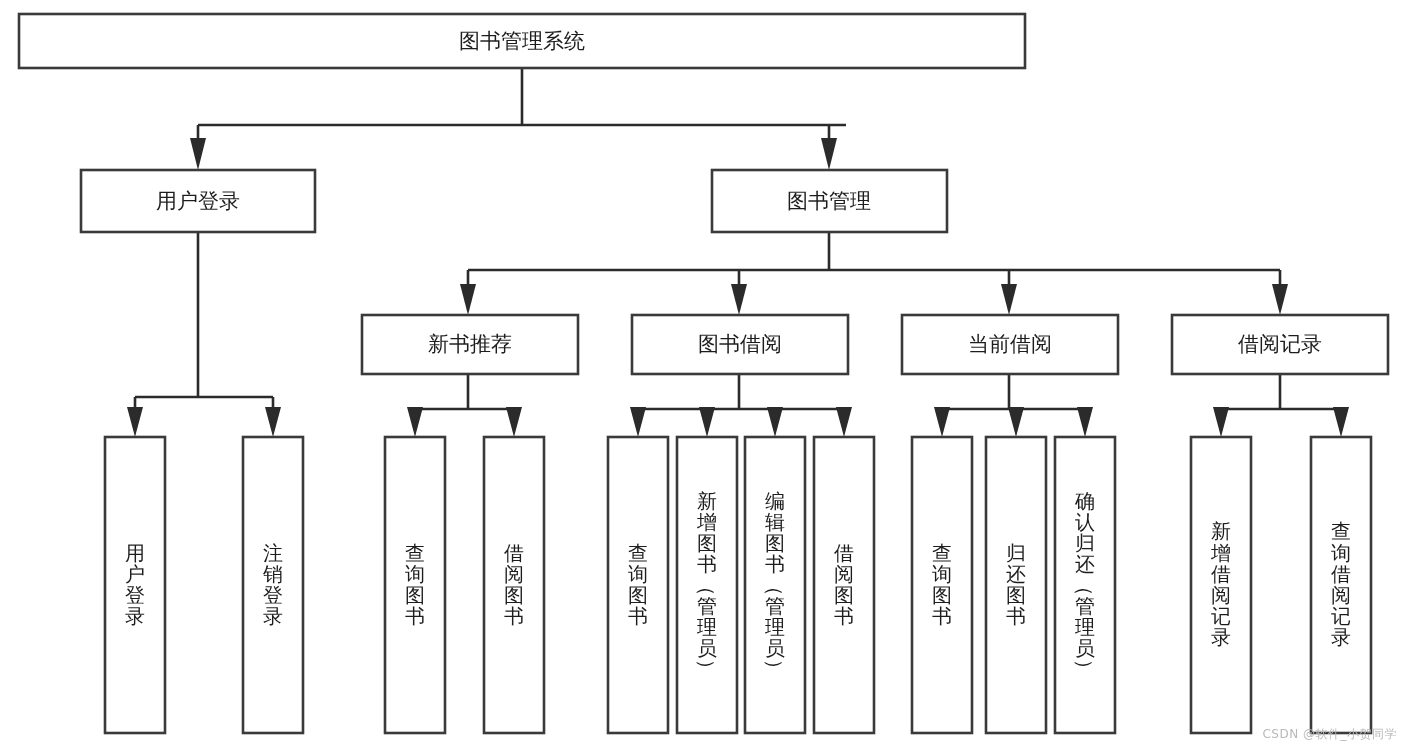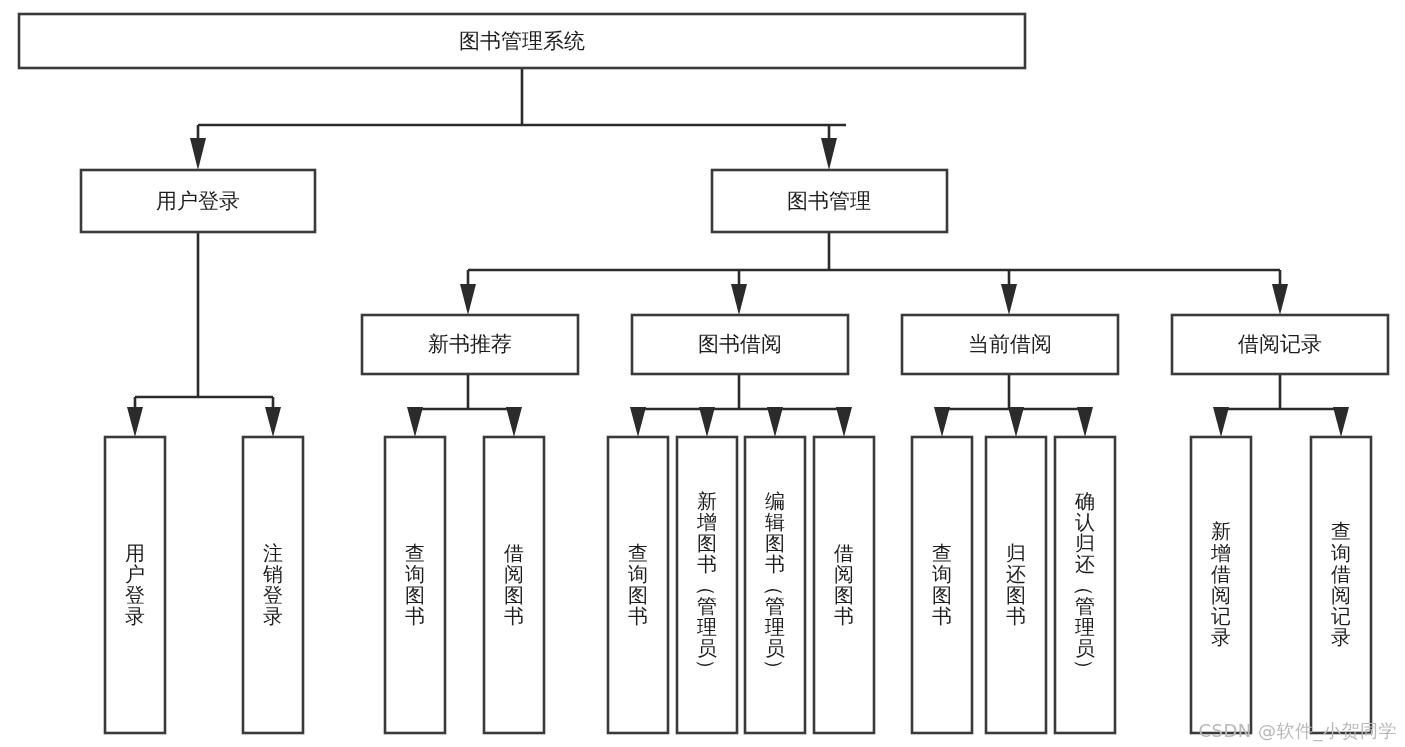--- a/index.html
+++ b/index.html
@@ -62,21 +62,21 @@
     text-align: center;
   }
   .vert-text-wrap span {
     display: block;
   }
   .watermark {
     position: absolute;
     right: 8px;
     bottom: 4px;
     color: #b9b9b9;
-    font-size: 18px;
+    font-size: 12px;
     font-family: "DejaVu Sans", "Liberation Sans", sans-serif;
     letter-spacing: 0.5px;
     white-space: nowrap;
   }
 </style>
 </head>
 <body>
 
 <div id="diagram-root">
 

